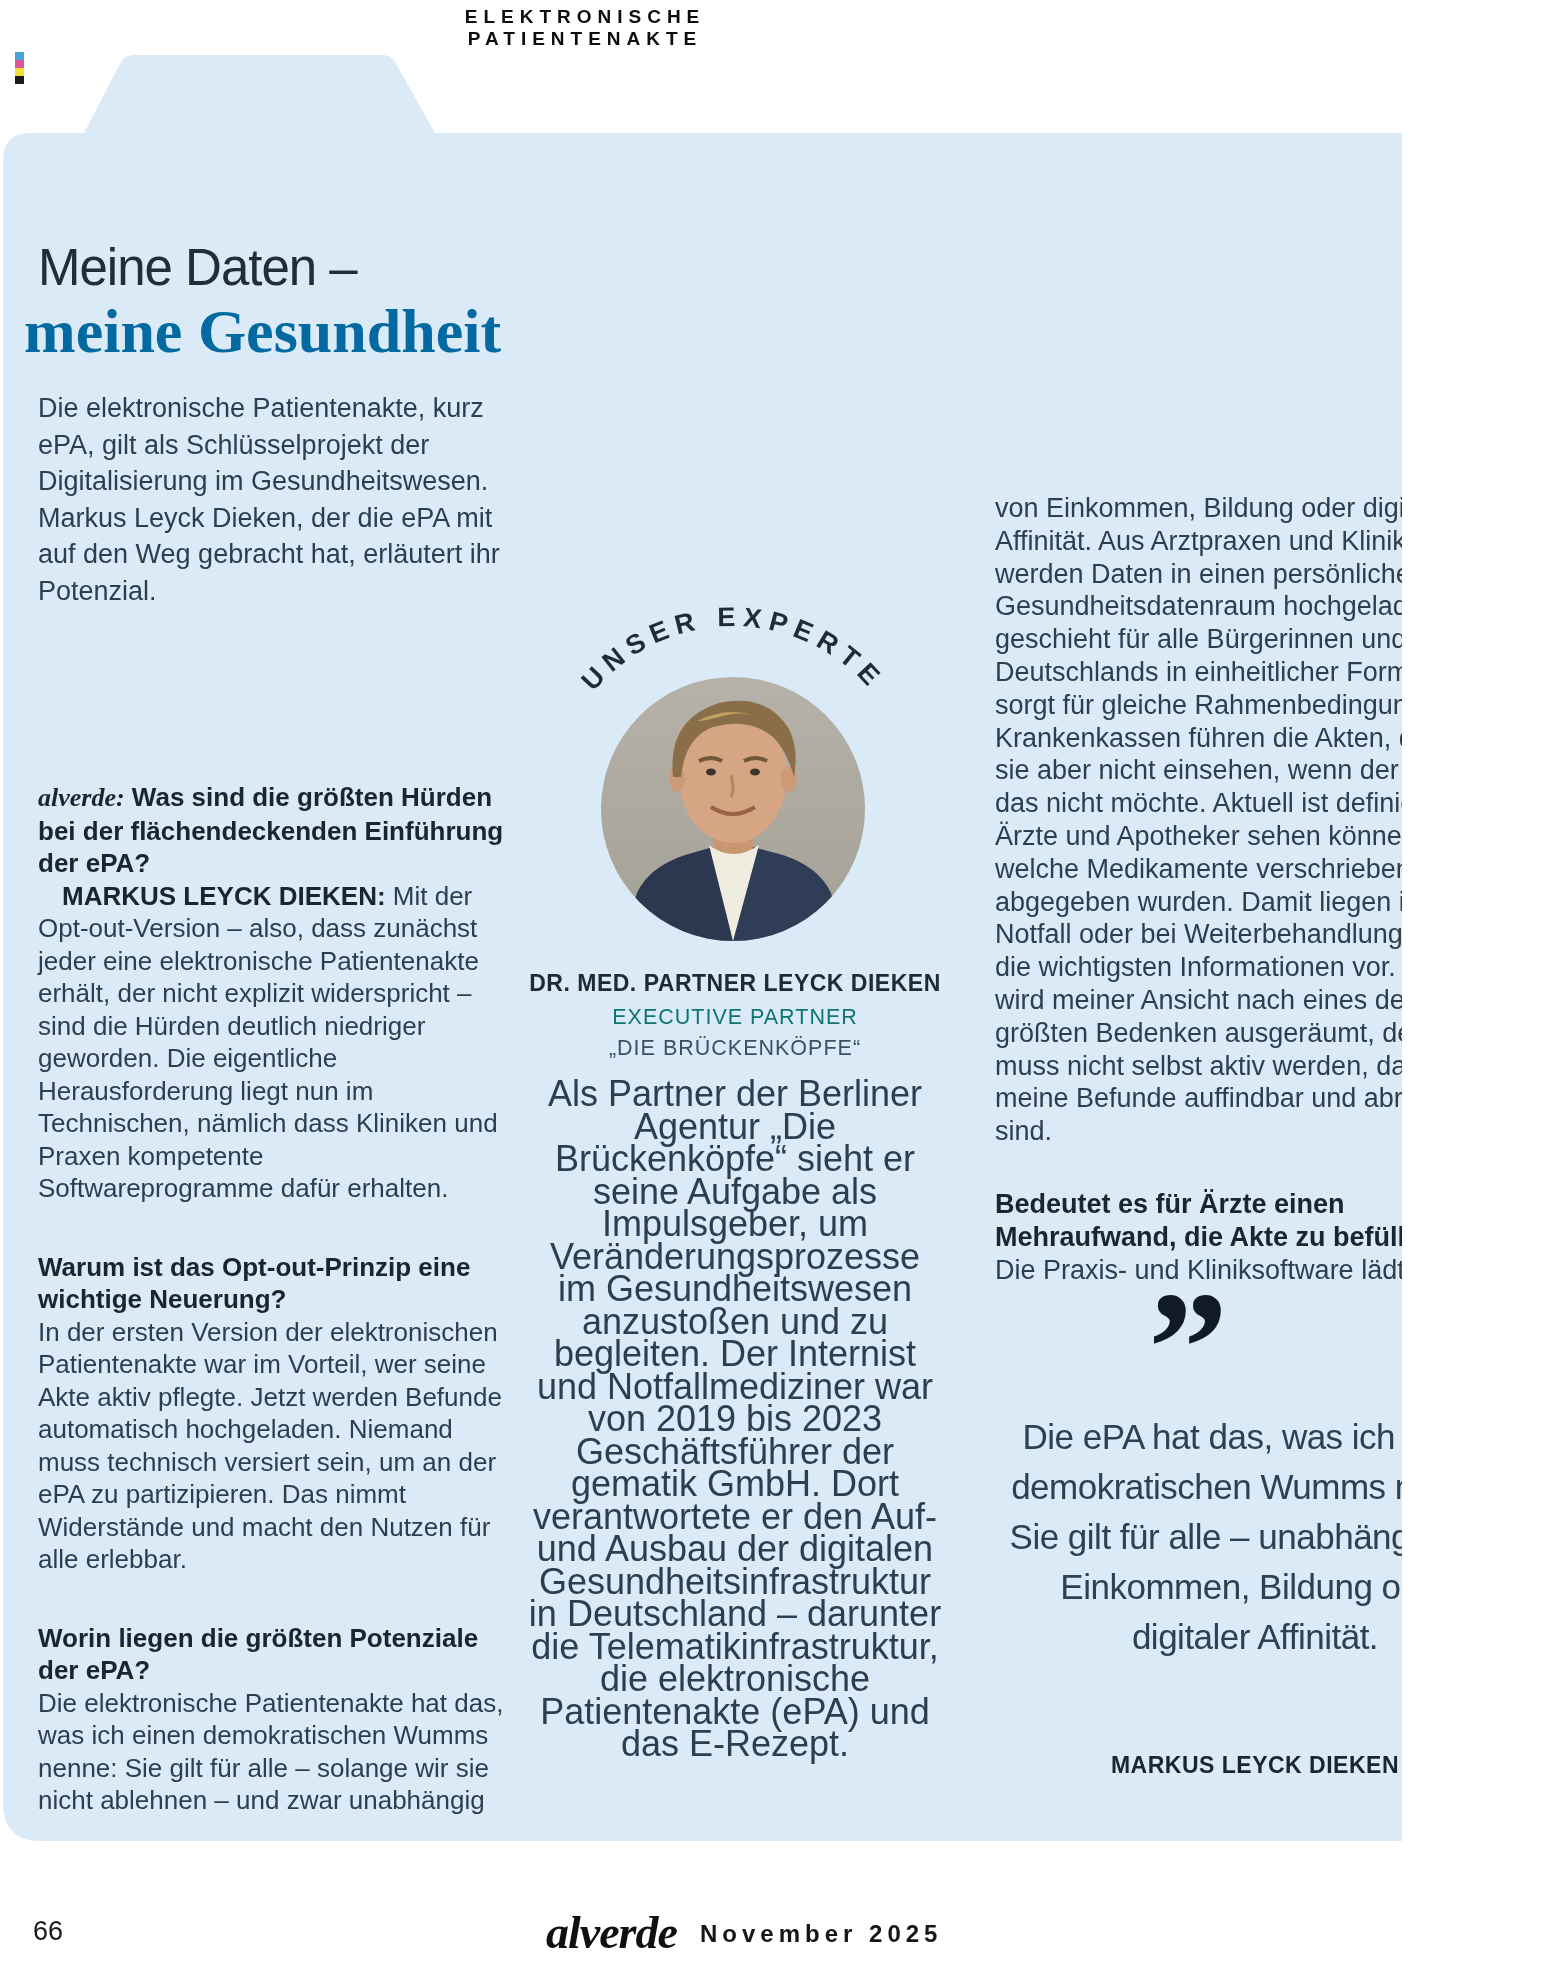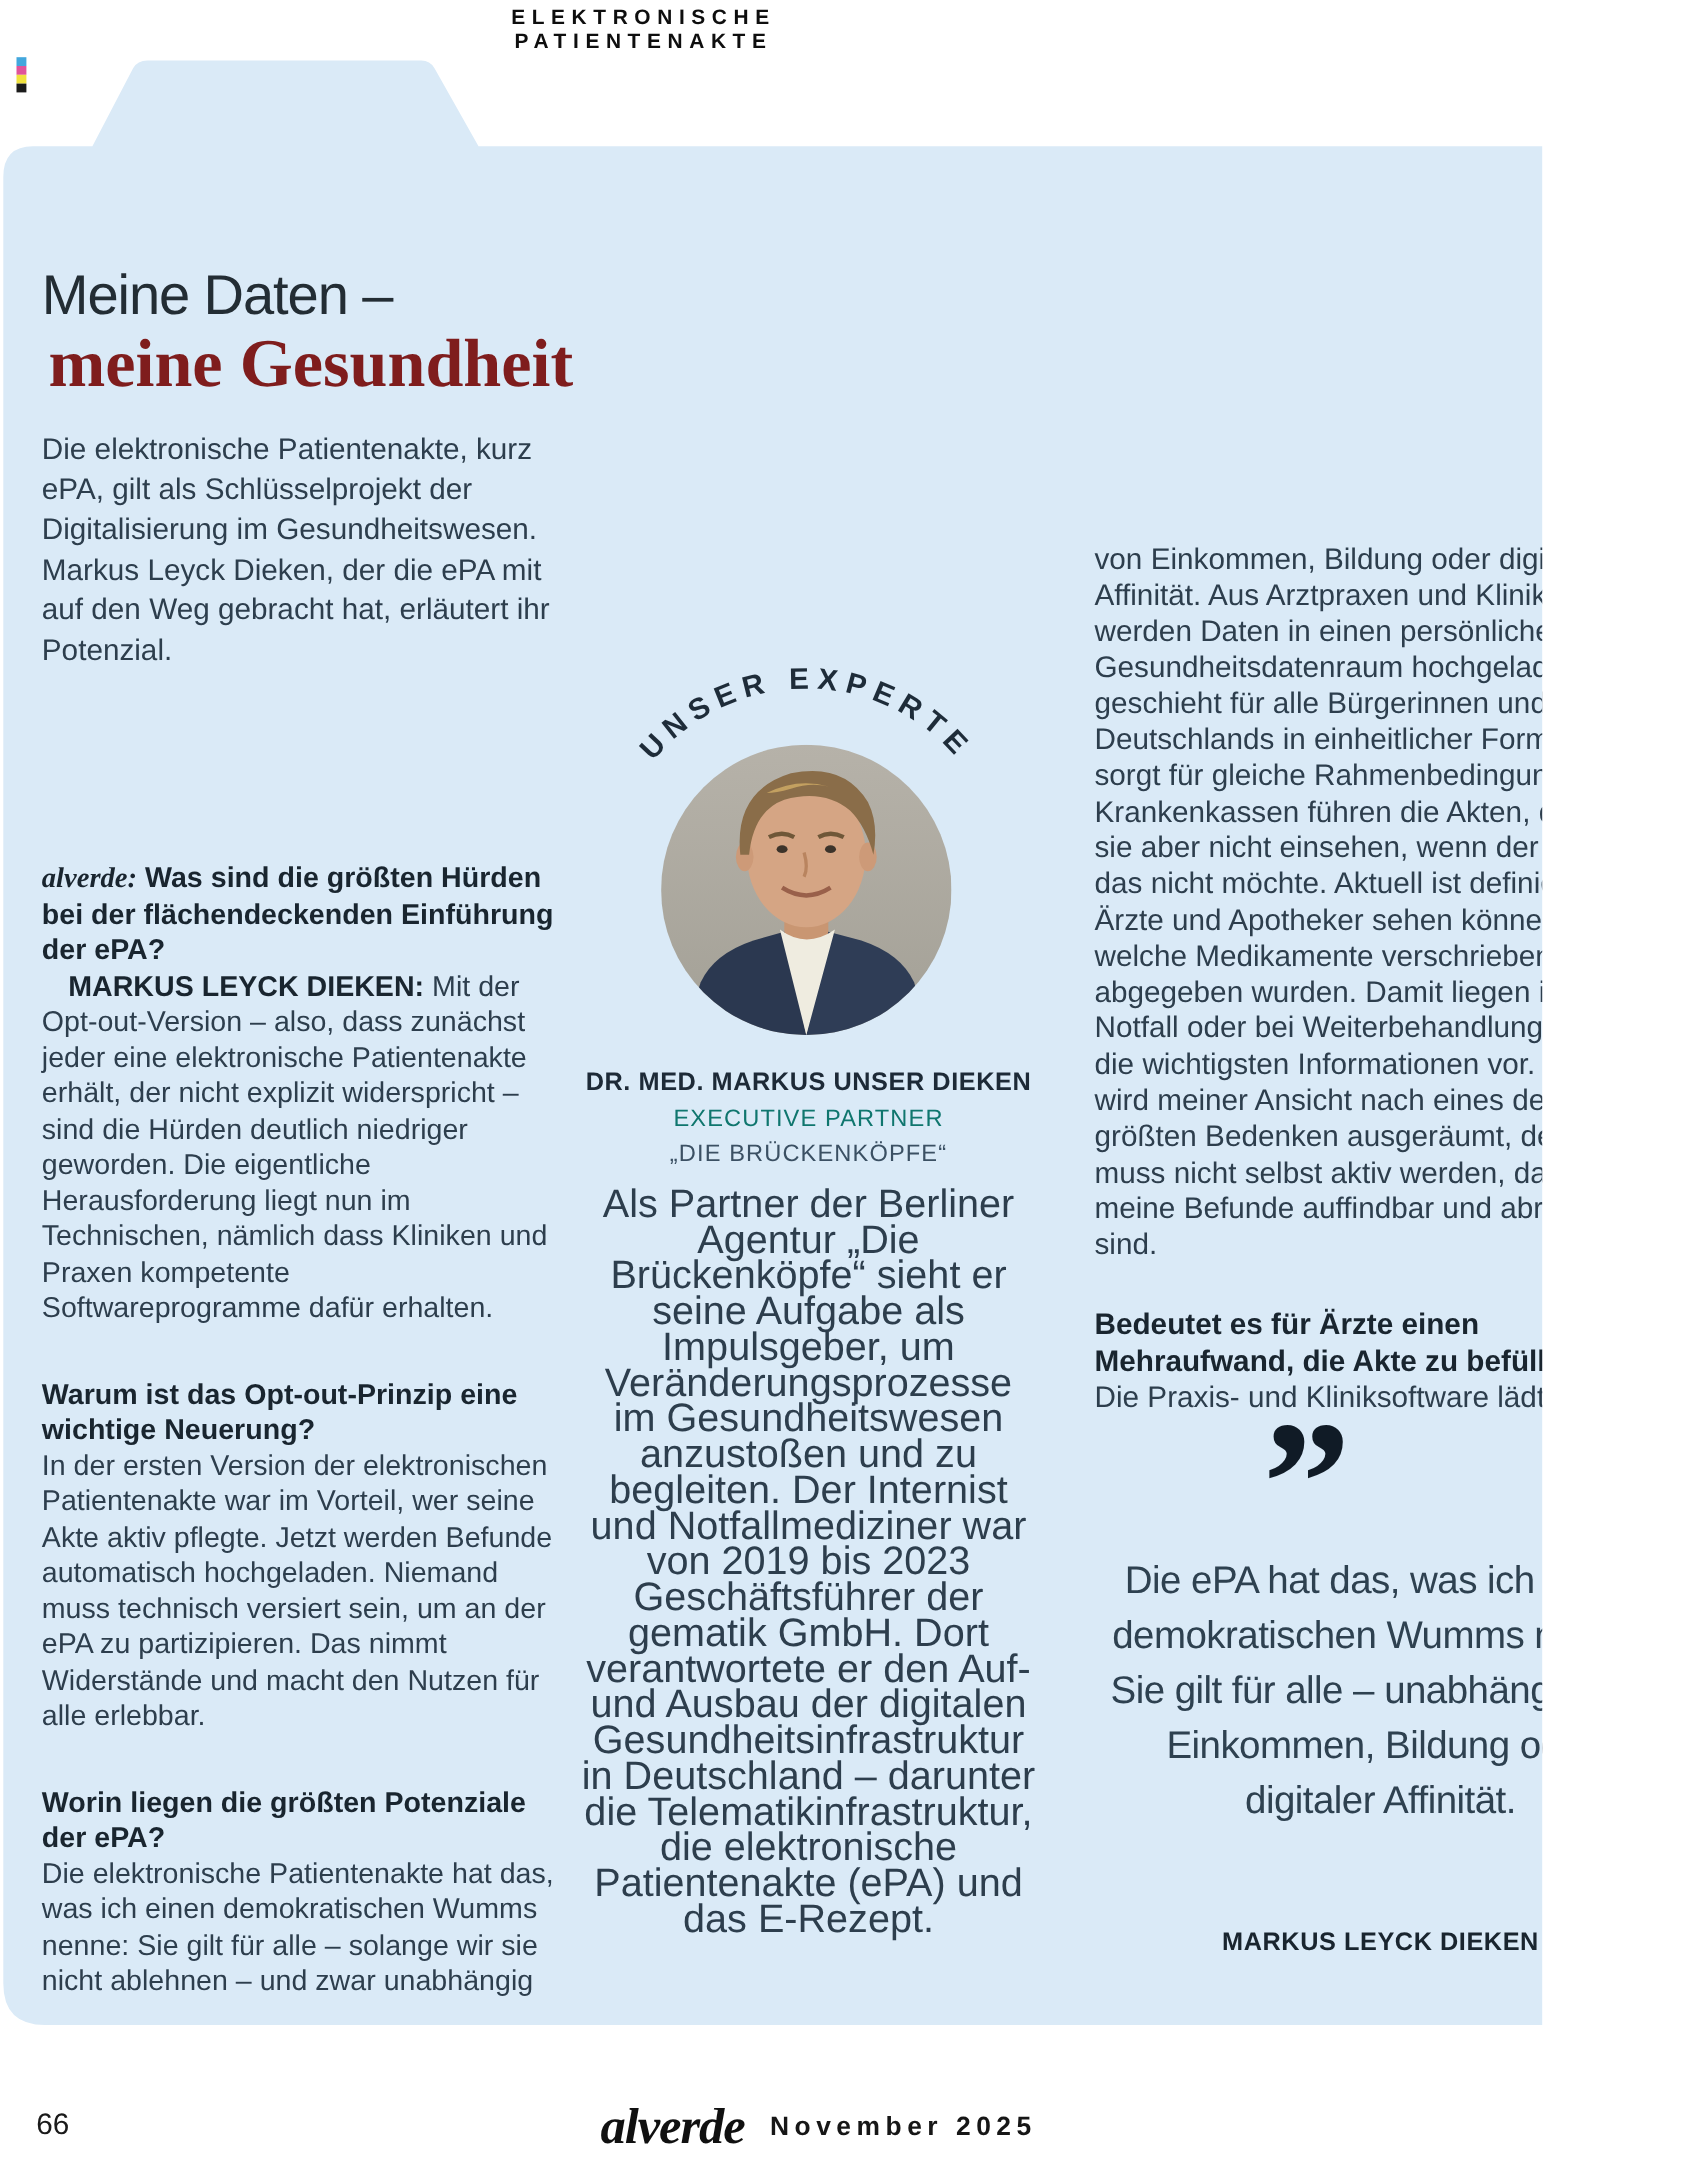--- a/index.html
+++ b/index.html
@@ -12,22 +12,22 @@
           font-size:19px;font-weight:bold;letter-spacing:6px;color:#0e0e0e;}
   
   #regmark{left:15px;top:52px;width:9px;}
   #regmark div{width:9px;height:8px;}
 
   
   #card-svg{left:0;top:0;}
 
   
   #title1{left:38px;top:238px;font-size:51px;font-weight:400;letter-spacing:-1px;color:#232d34;}
-  #title2{left:44px;top:296px;font-family:"Liberation Serif",serif;font-size:62px;font-weight:bold;
-          color:#7f1d1d;letter-spacing:0;}
+  #title2{left:24px;top:296px;font-family:"Liberation Serif",serif;font-size:62px;font-weight:bold;
+          color:#0369a1;letter-spacing:0;}
 
   
   #intro{left:38px;top:390px;width:468px;font-size:27px;line-height:36.5px;color:#2d3e4d;}
   #qa{left:38px;top:781px;width:466px;font-size:26px;line-height:32.5px;color:#2d3e4d;}
   .q{font-weight:bold;color:#19252f;}
   .q-serif{font-family:"Liberation Serif",serif;font-style:italic;font-weight:bold;}
   .a-prefix{font-weight:bold;color:#19252f;margin-left:24px;}
   .qa-gap{height:46px;}
 
   
@@ -134,21 +134,21 @@
       <path d="M 98 84 Q 110 78 121 84" stroke="#6f5738" stroke-width="4" fill="none"></path>
       <path d="M 143 84 Q 154 78 166 84" stroke="#6f5738" stroke-width="4" fill="none"></path>
       <ellipse cx="110" cy="95" rx="5" ry="3.5" fill="#3c332a"></ellipse>
       <ellipse cx="154" cy="95" rx="5" ry="3.5" fill="#3c332a"></ellipse>
       <path d="M 130 98 Q 134 112 130 120" stroke="#b9845f" stroke-width="3" fill="none"></path>
       <path d="M 110 130 Q 132 144 154 130" stroke="#99604a" stroke-width="4" fill="none"></path>
     </g>
   </svg>
 
   <div id="caption" class="abs">
-    <div class="name">DR. MED. MARKUS UNSER DIEKEN</div>
+    <div class="name">DR. MED. PARTNER LEYCK DIEKEN</div>
     <div class="role">EXECUTIVE PARTNER</div>
     <div class="company">„DIE BRÜCKENKÖPFE“</div>
   </div>
 
   <div id="bio" class="abs">Als Partner der Berliner Agentur „Die Brückenköpfe“ sieht er seine Aufgabe als Impulsgeber, um Veränderungsprozesse im Gesundheitswesen anzustoßen und zu begleiten. Der Internist und Notfallmediziner war von 2019 bis 2023 Geschäftsführer der gematik GmbH. Dort verantwortete er den Auf- und Ausbau der digitalen Gesundheitsinfrastruktur in Deutschland – darunter die Telematikinfrastruktur, die elektronische Patientenakte (ePA) und das E-Rezept.</div>
 
   <div id="rightcol" class="abs">
     <div>von Einkommen, Bildung oder digitaler Affinität. Aus Arztpraxen und Kliniken werden Daten in einen persönlichen Gesundheitsdatenraum hochgeladen. Das geschieht für alle Bürgerinnen und Bürger Deutschlands in einheitlicher Form und sorgt für gleiche Rahmenbedingungen. Die Krankenkassen führen die Akten, dürfen sie aber nicht einsehen, wenn der Patient das nicht möchte. Aktuell ist definiert, dass Ärzte und Apotheker sehen können, welche Medikamente verschrieben und abgegeben wurden. Damit liegen im Notfall oder bei Weiterbehandlung sofort die wichtigsten Informationen vor. Damit wird meiner Ansicht nach eines der größten Bedenken ausgeräumt, denn ich muss nicht selbst aktiv werden, damit alle meine Befunde auffindbar und abrufbar sind.</div>
     <div class="q">Bedeutet es für Ärzte einen Mehraufwand, die Akte zu befüllen?</div>
     <div>Die Praxis- und Kliniksoftware lädt die</div>

